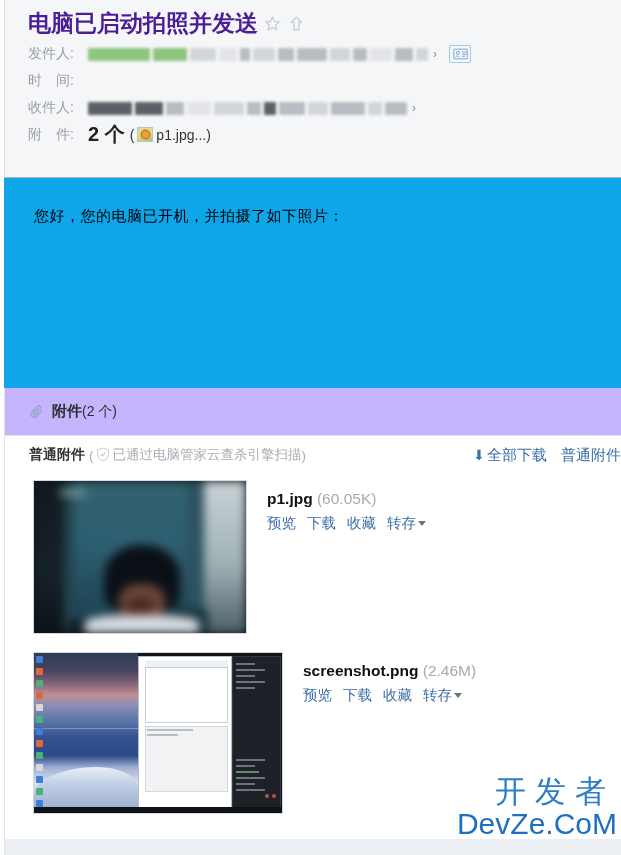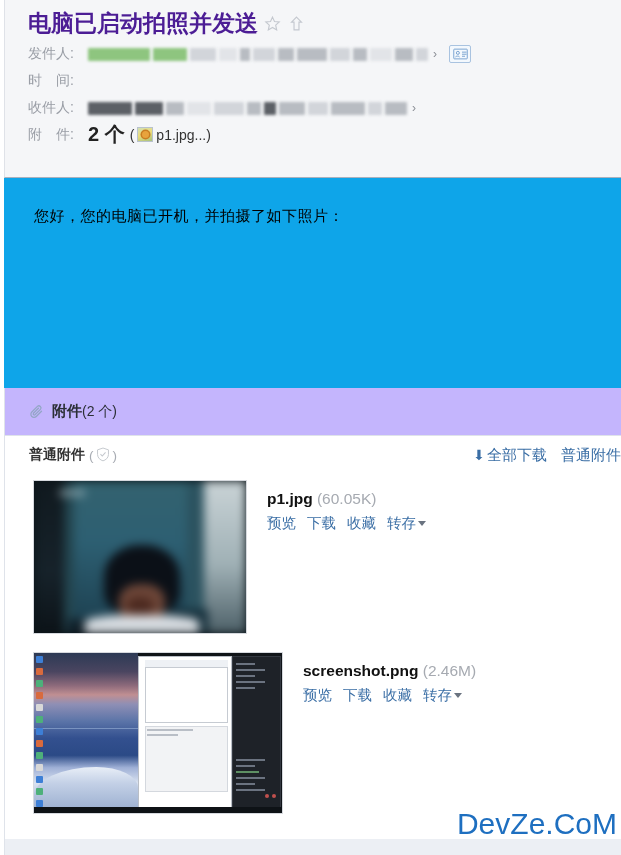--- a/index.html
+++ b/index.html
@@ -447,20 +447,21 @@
     <div class="attach-sub">
       <span class="attach-sub-title">普通附件</span>
       <span class="scan-note">
         <span>(</span>
         <span class="shield-icon">
           <svg width="14" height="15" viewBox="0 0 20 22" fill="none" stroke="#c3c7cd" stroke-width="1.4">
             <path d="M10 1.5 L18 4.2 V11 c0 5-4.2 8.2-8 9.3C6.2 19.2 2 16 2 11 V4.2 Z"></path>
             <path d="M6.3 10.6 l2.6 2.6 l4.8-5.2" stroke-width="1.5"></path>
           </svg>
         </span>
+        <span>已通过电脑管家云查杀引擎扫描</span>
         <span>)</span>
       </span>
 
       <span class="bulk-links">
         <span class="bulk-link">
           <span class="dl-arrow">⬇</span>
           <span>全部下载</span>
         </span>
         <span class="bulk-link">
           <span>普通附件</span>
@@ -581,16 +582,17 @@
           </span>
         </div>
       </div>
     </div>
 
   </div>
 
   <div class="bottom-strip"></div>
 
   <div class="watermark">
+    <span class="wm-cn">开发者</span>
     <span class="wm-en">DevZe.CoM</span>
   </div>
 
 </div>
 
 </body></html>

